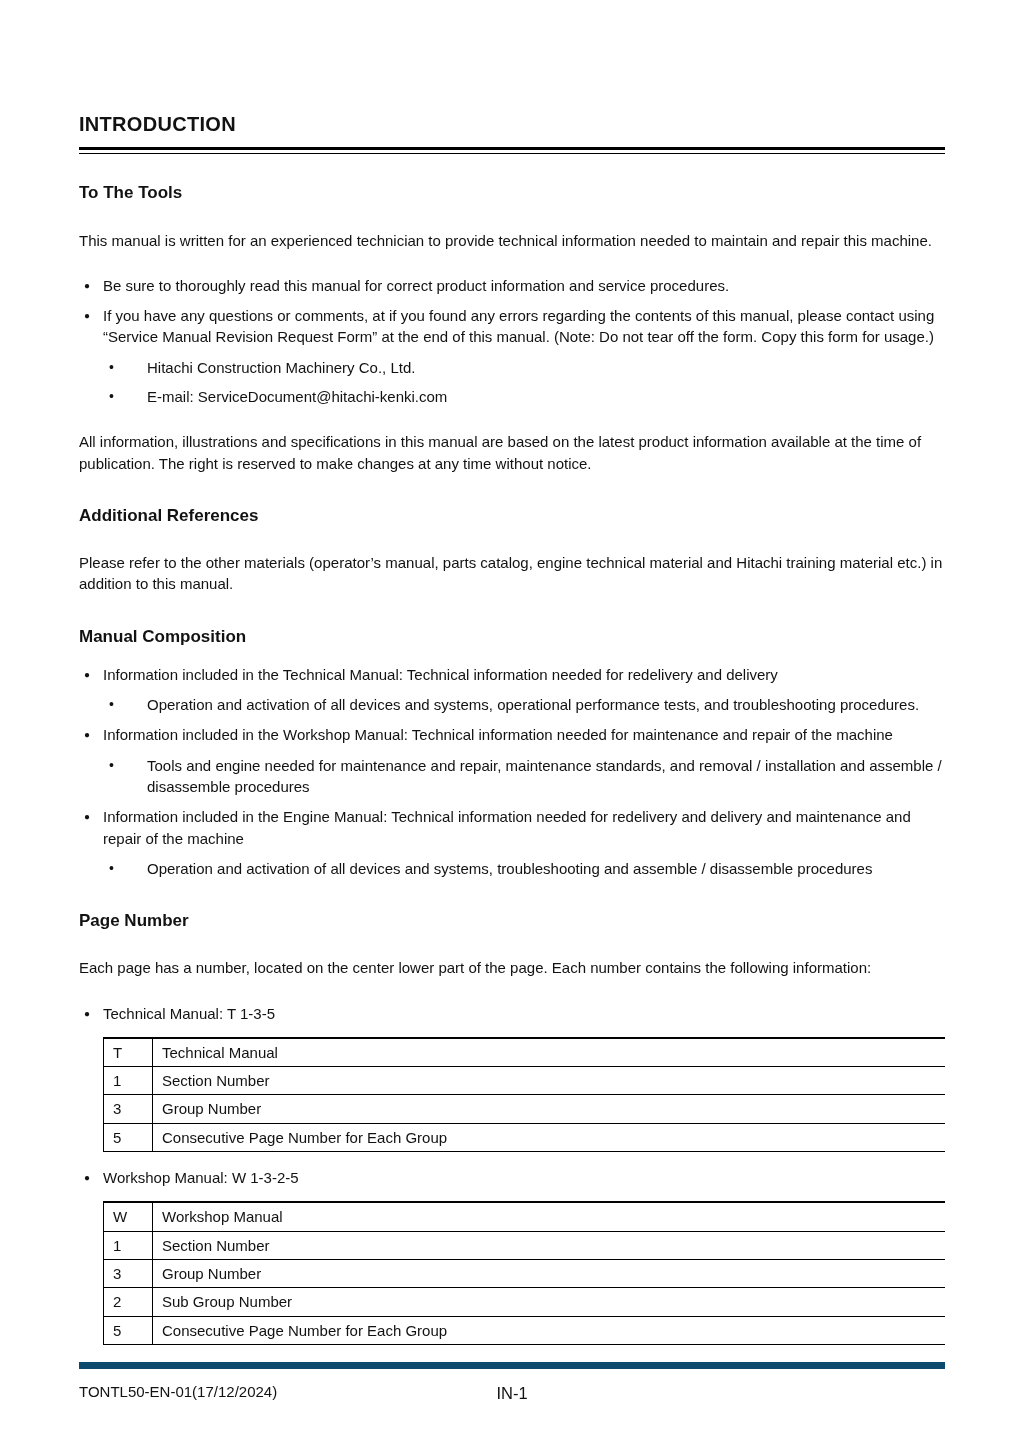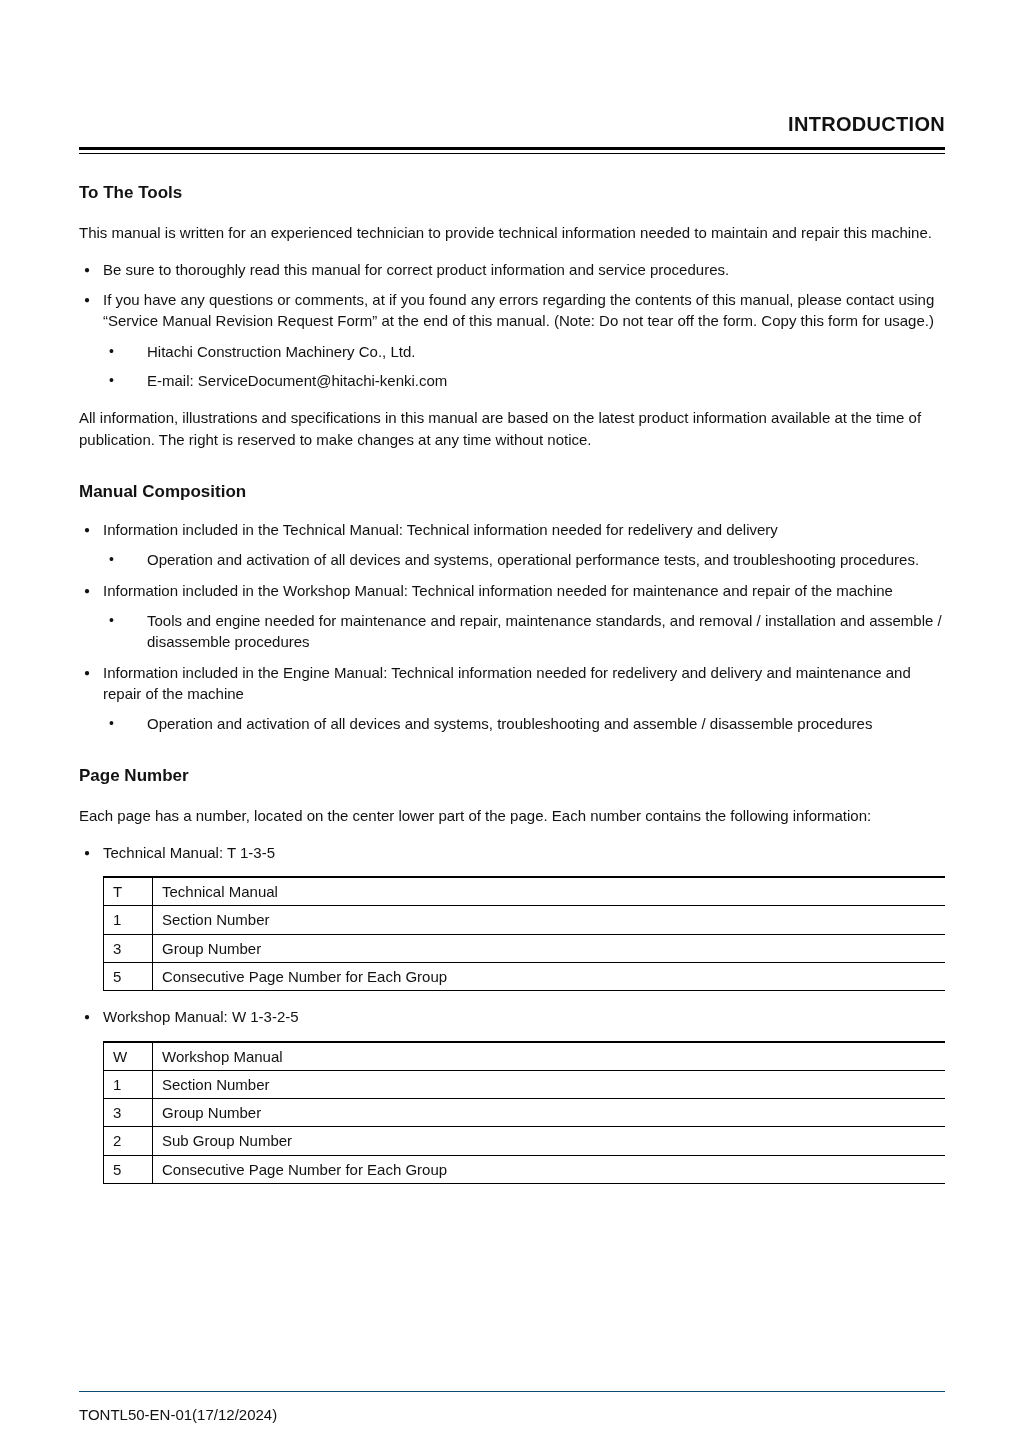--- a/index.html
+++ b/index.html
@@ -14,40 +14,40 @@
     position: relative;
     overflow: hidden;
   }
   .page {
     position: absolute;
     inset: 0;
     padding: 0 79px;
     box-sizing: border-box;
   }
   .doc-title {
-    text-align: right;
+    text-align: left;
     font-size: 20px;
     font-weight: 700;
     margin: 0;
     padding-top: 110px;
     letter-spacing: 0.3px;
   }
   .title-rule {
     margin-top: 9px;
     border-top: 3px solid #000;
     border-bottom: 1px solid #000;
     height: 3px;
   }
   .section-heading {
     font-size: 17px;
     font-weight: 700;
     margin: 30px 0 15px 0;
   }
   .doc-section:first-child .section-heading { margin-top: 27px; }
-  .para { margin: 16px 0; }
+  .para { margin: 24px 0; }
   .bullet { display: flex; margin: 9px 0; }
   .bullet .marker {
     flex: 0 0 24px;
     box-sizing: border-box;
     padding-left: 5px;
     font-size: 10px;
     line-height: 21px;
   }
   .bullet .btext { flex: 1; }
   .subbullet { display: flex; margin: 8px 0; }
@@ -74,21 +74,21 @@
   .doc-table td.key-cell {
     width: 30px;
     border-left: 1px solid #000;
     border-right: 1px solid #000;
   }
   .footer {
     position: absolute;
     left: 79px;
     right: 79px;
     bottom: 42px;
-    border-top: 1px solid #0c4a6e;
+    border-top: 7px solid #0c4a6e;
     padding-top: 13px;
   }
   .footer .doc-code {
     position: absolute;
     left: 0;
     top: 12px;
     font-size: 15px;
   }
   .footer .page-num {
     text-align: center;
@@ -118,20 +118,24 @@
           <span class="marker">•</span>
           <span class="btext">Hitachi Construction Machinery Co., Ltd.</span>
         </div>
         <div class="subbullet">
           <span class="marker">•</span>
           <span class="btext">E-mail: ServiceDocument@hitachi-kenki.com</span>
         </div>
         <div class="para">All information, illustrations and specifications in this manual are based on the latest product information available at the time of publication. The right is reserved to make changes at any time without notice.</div>
       </section>
       <section class="doc-section">
+        <h2 class="section-heading">Additional References</h2>
+        <div class="para">Please refer to the other materials (operator’s manual, parts catalog, engine technical material and Hitachi training material etc.) in addition to this manual.</div>
+      </section>
+      <section class="doc-section">
         <h2 class="section-heading">Manual Composition</h2>
         <div class="bullet">
           <span class="marker">●</span>
           <span class="btext">Information included in the Technical Manual: Technical information needed for redelivery and delivery</span>
         </div>
         <div class="subbullet">
           <span class="marker">•</span>
           <span class="btext">Operation and activation of all devices and systems, operational performance tests, and troubleshooting procedures.</span>
         </div>
         <div class="bullet">
@@ -204,14 +208,15 @@
               <td class="key-cell">5</td>
               <td class="val-cell">Consecutive Page Number for Each Group</td>
             </tr>
           </tbody>
         </table>
       </section>
     </div>
 
   <div class="footer">
     <span class="doc-code">TONTL50-EN-01(17/12/2024)</span>
+    <div class="page-num">IN-1</div>
   </div>
 </div>
 
 </body></html>

